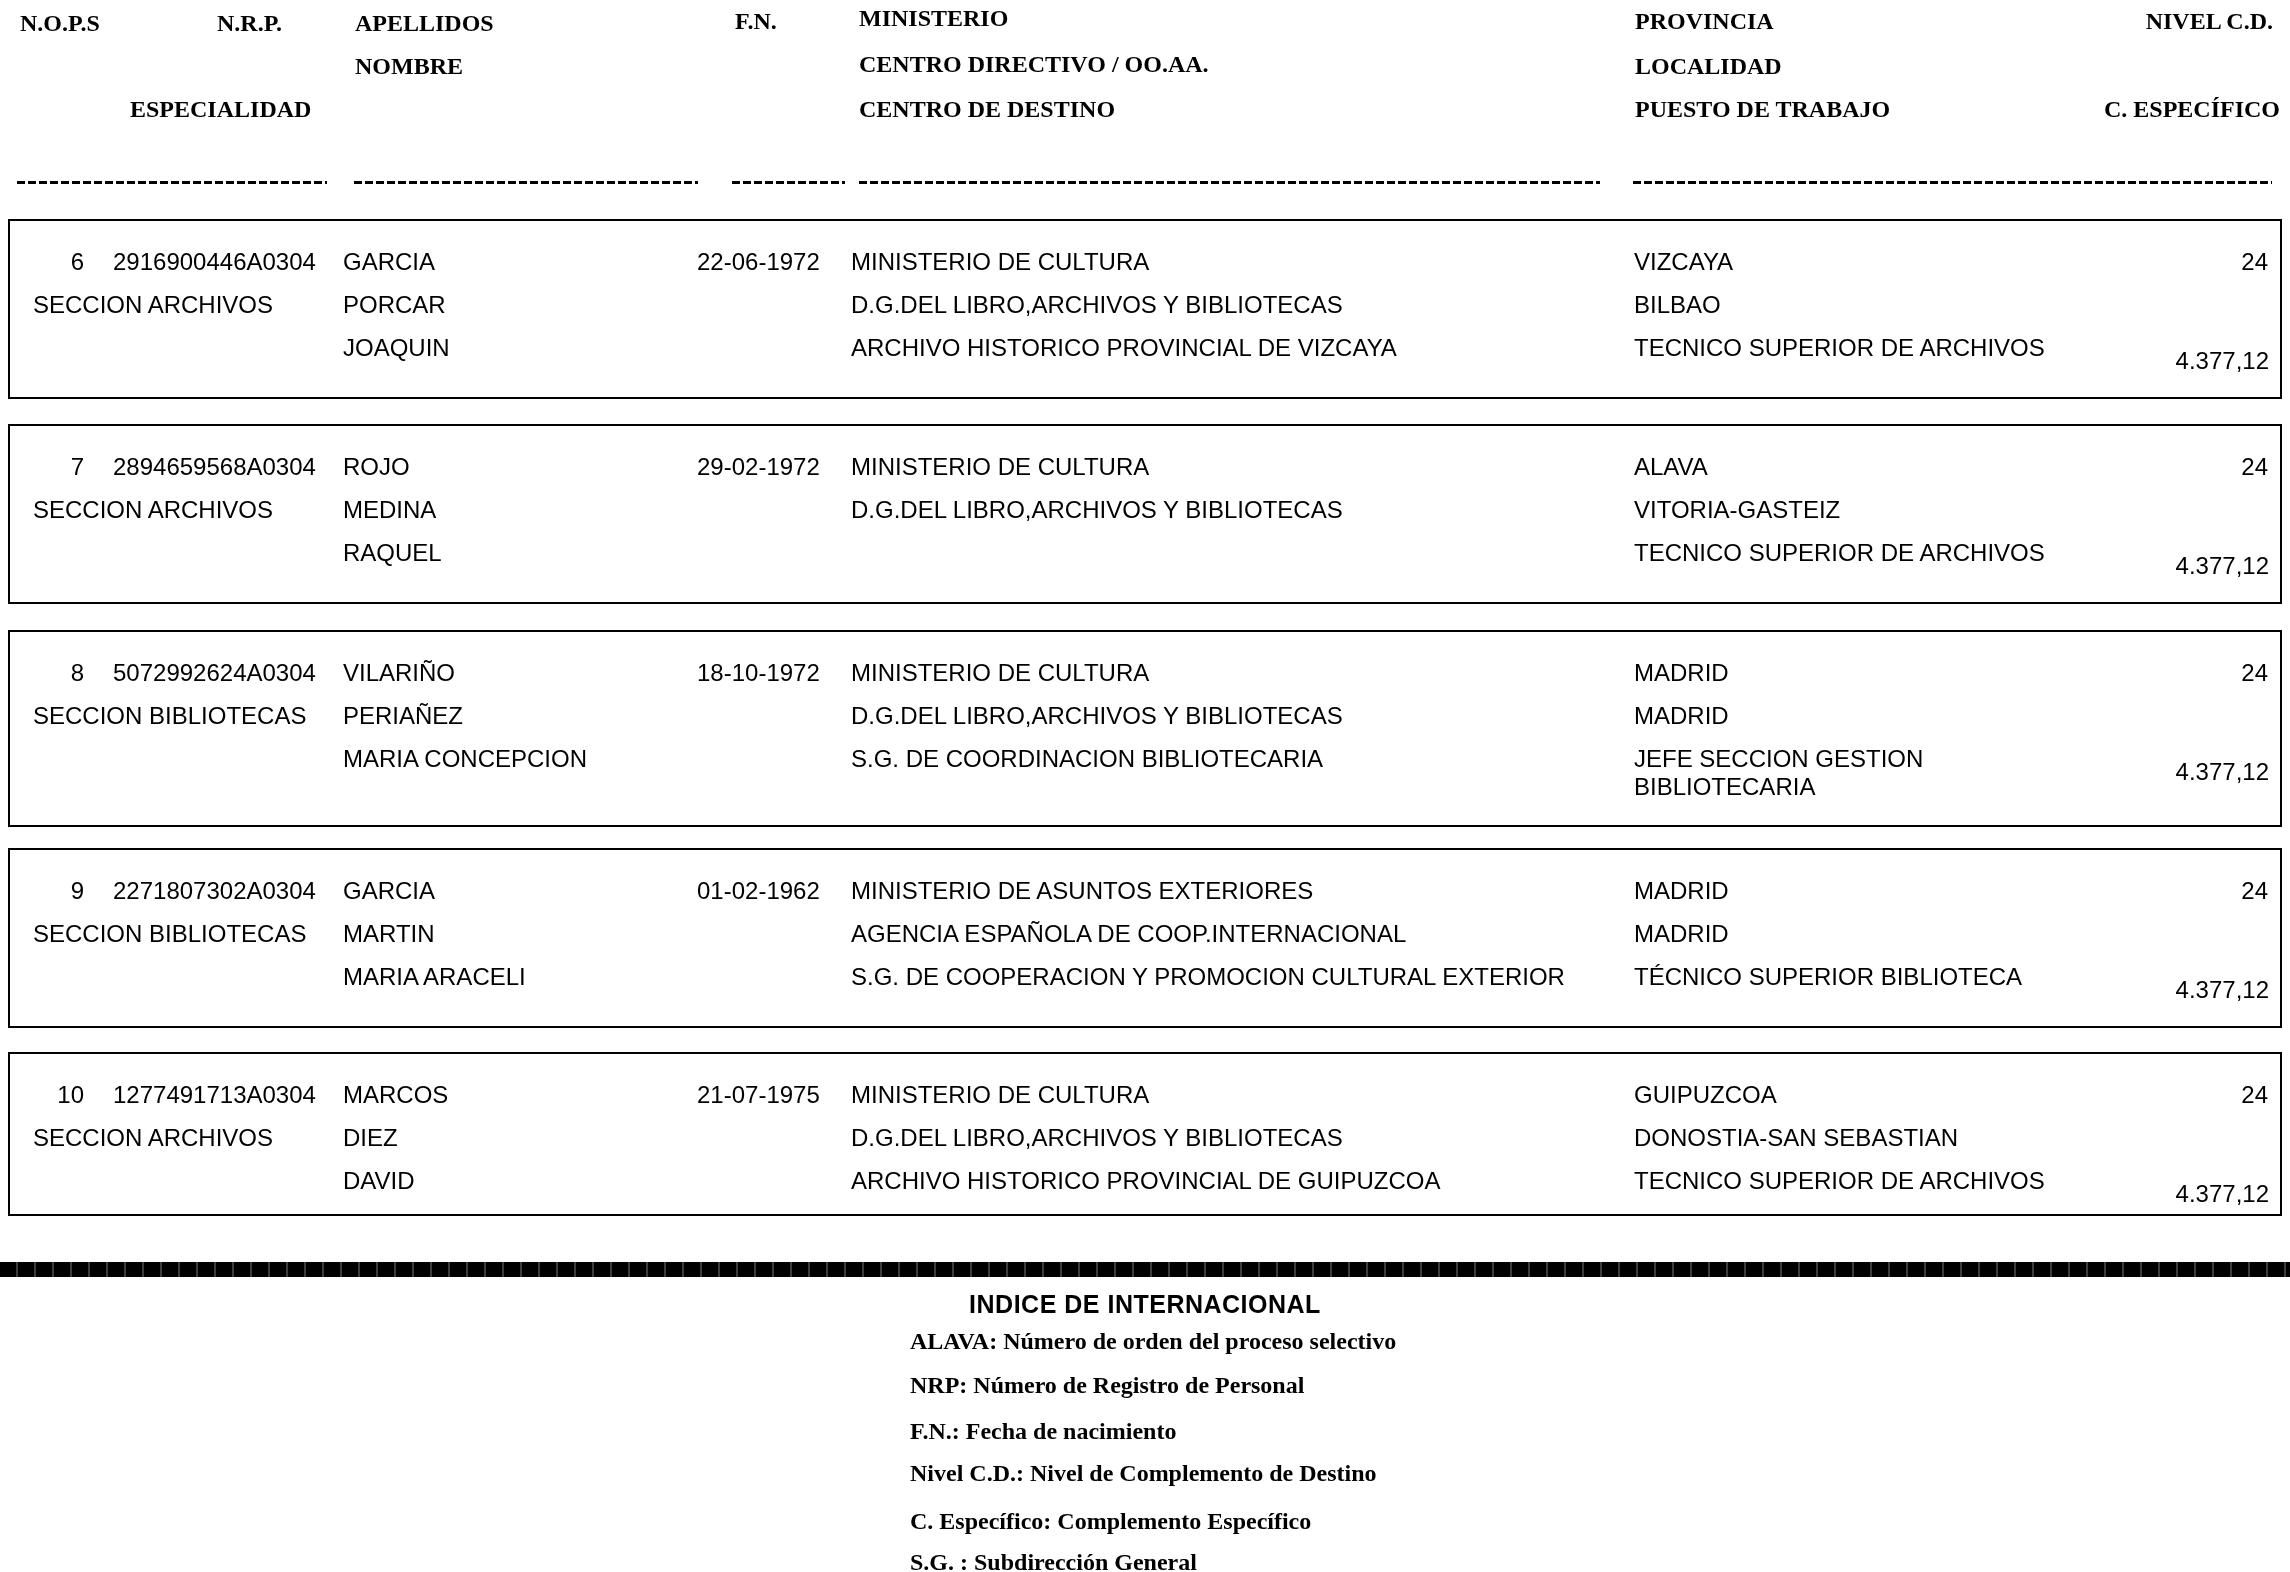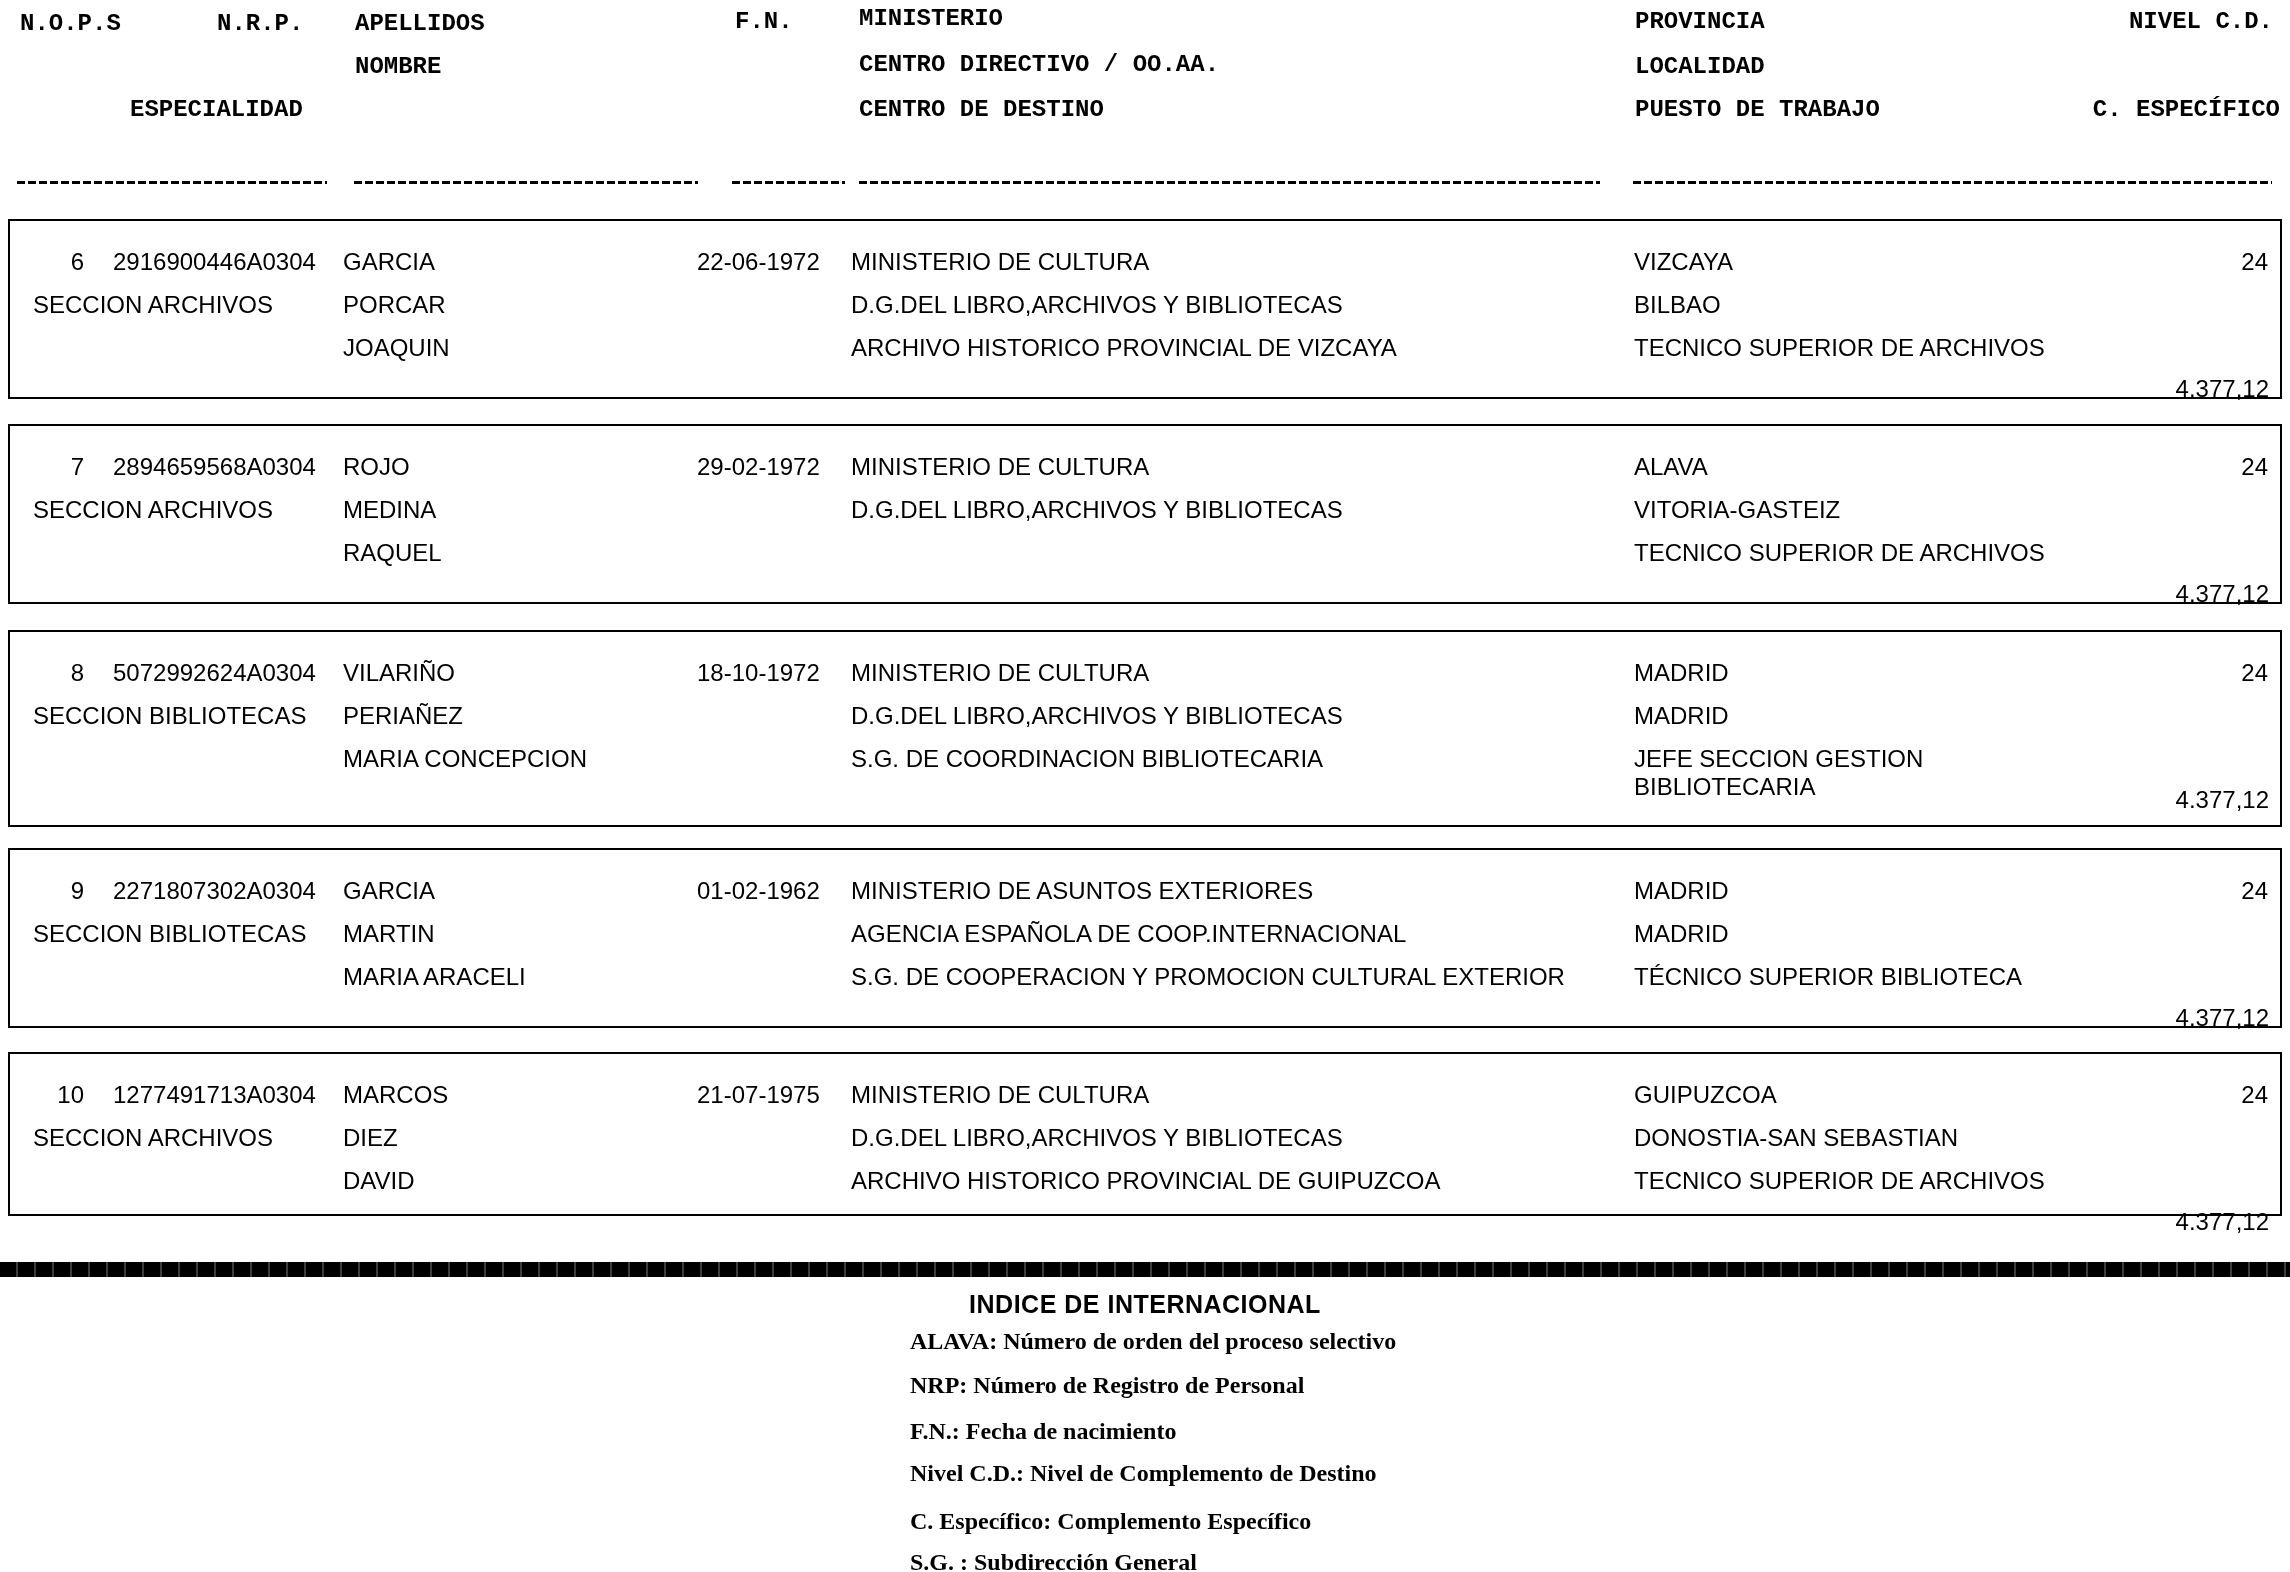--- a/index.html
+++ b/index.html
@@ -1,36 +1,36 @@
 <!DOCTYPE html>
 <html><head>
 <meta charset="utf-8">
 <style>
   html,body{margin:0;padding:0;background:#fff;}
   .page{position:relative;width:2290px;height:1572px;background:#fff;color:#000;overflow:hidden;}
 
   
-  .h{position:absolute;font-family:Liberation Mono, monospace;font-weight:bold;font-size:24px;white-space:nowrap;color:#000;text-align:right;}
+  .h{position:absolute;font-family:Liberation Serif, serif;font-weight:bold;font-size:24px;white-space:nowrap;color:#000;text-align:right;}
 
   
   .dash{position:absolute;top:181px;height:3px;background:repeating-linear-gradient(90deg,#000 0 8px,rgba(0,0,0,0) 8px 11px);}
 
   
   .box{position:absolute;left:8px;width:2274px;border:2px solid #000;box-sizing:border-box;background:#fff;}
   .c{position:absolute;font-family:"Liberation Sans",sans-serif;font-size:24px;color:#000;white-space:nowrap;}
   .r1{top:27px}.r2{top:70px}.r3{top:113px}
   .nops{left:16px;width:58px;text-align:right;}
   .nrp{left:103px;}
   .espec{left:23px;}
   .ap{left:333px;}
   .fn{left:687px;}
   .min{left:841px;}
   .prov{left:1624px;}
   .nivel{right:12px;text-align:right;}
-  .cesp{right:11px;top:126px;text-align:right;margin-top:28px;}
+  .cesp{right:11px;top:126px;text-align:right;}
   .wrap2{white-space:pre-line;line-height:28px;}
 
   
   .bar{position:absolute;left:0;top:1262px;width:2290px;height:15px;
        background:repeating-linear-gradient(90deg,#000 0 16px,#3d3d3d 16px 18px);}
 
   
   .idx-title{position:absolute;left:0;top:1290px;width:2290px;text-align:center;
              font-family:"Liberation Sans",sans-serif;font-weight:bold;font-size:25px;letter-spacing:.5px;}
   .idx{position:absolute;left:910px;font-family:"Liberation Serif",serif;font-weight:bold;font-size:24px;white-space:nowrap;}

